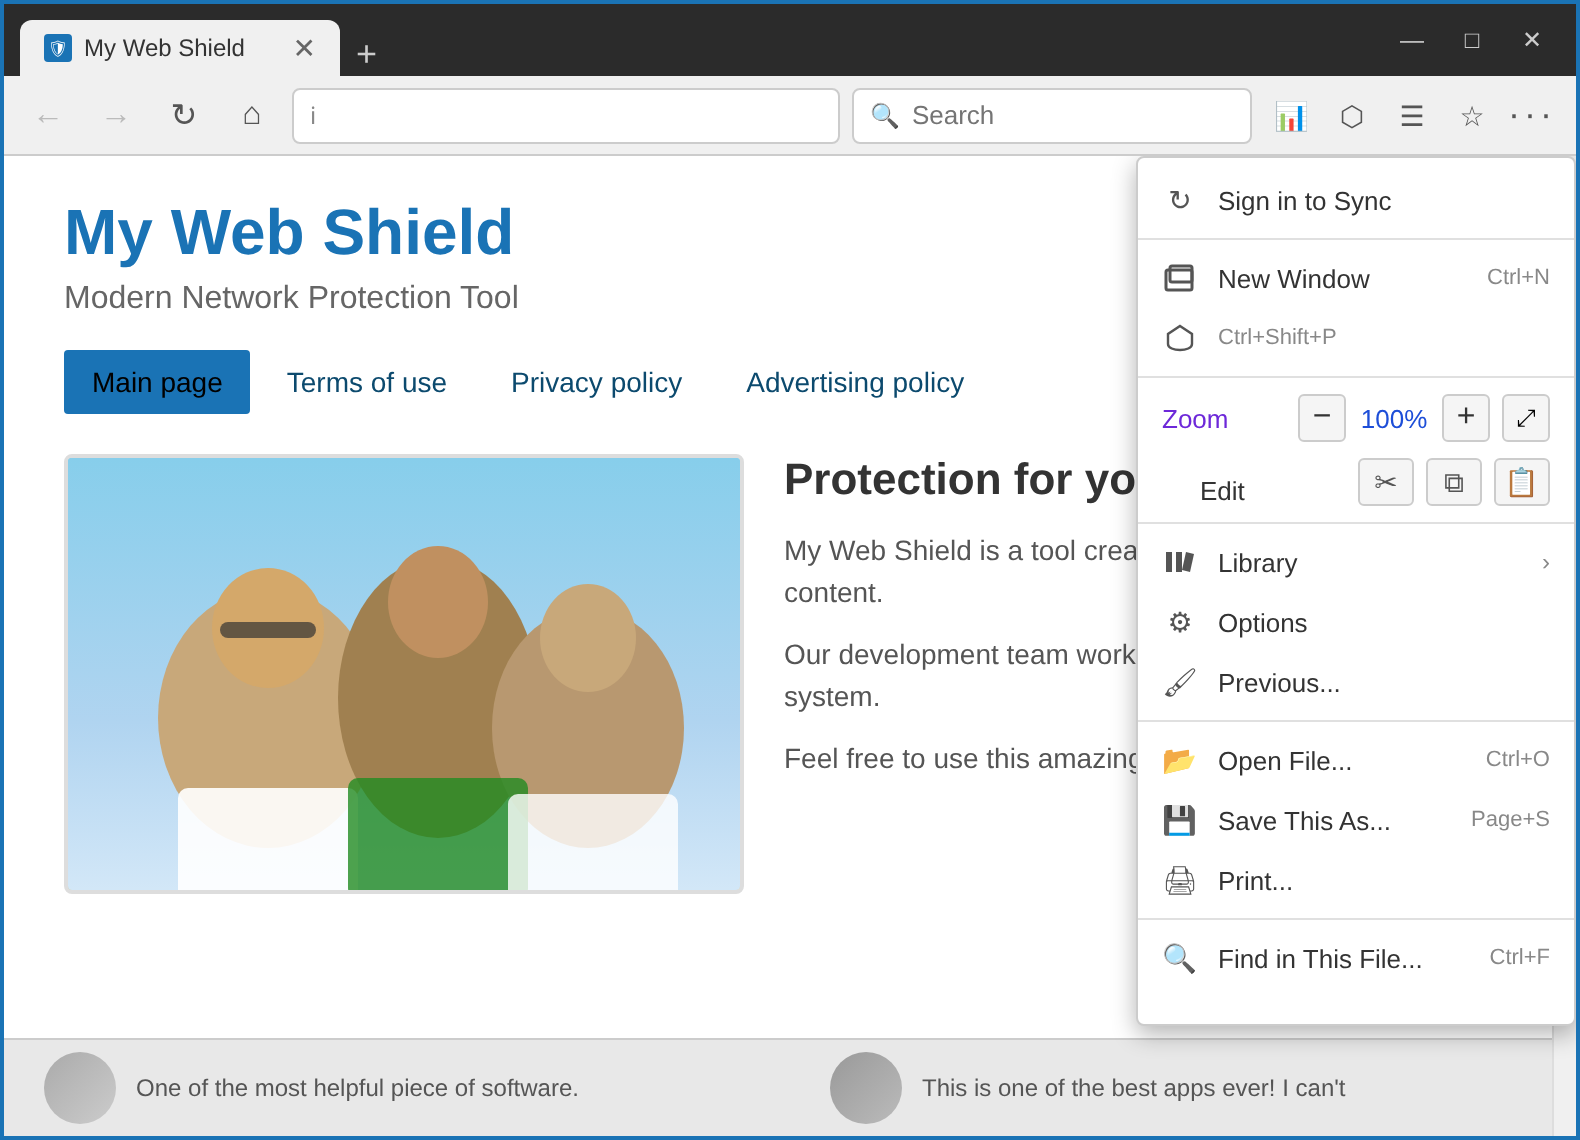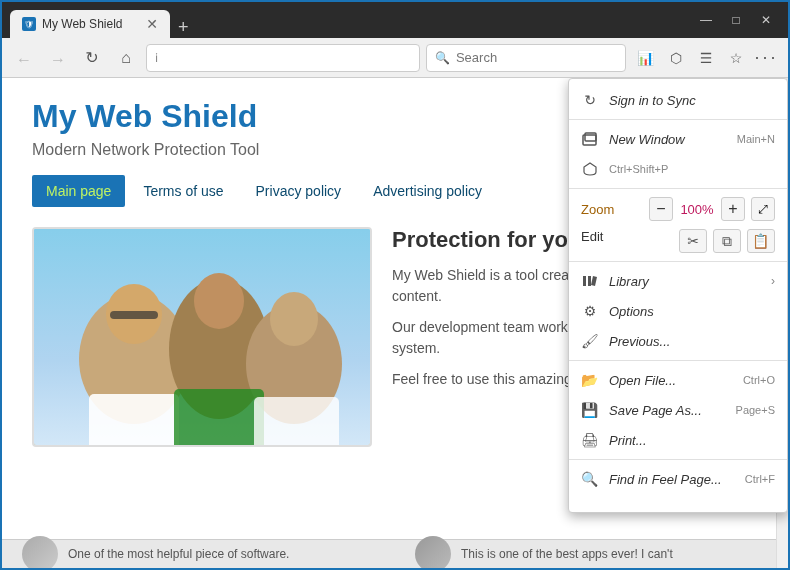--- a/index.html
+++ b/index.html
@@ -34,54 +34,54 @@
 
     
     .page-content { flex: 1; background: white; position: relative; overflow: hidden; }
 
     
     .website { padding: 20px 30px; height: 100%; }
     .site-title { font-size: 32px; color: #1a73b5; font-weight: bold; margin-bottom: 6px; }
     .site-subtitle { font-size: 16px; color: #666; margin-bottom: 16px; }
     .site-nav { display: flex; gap: 4px; margin-bottom: 20px; }
     .site-nav .nav-link { padding: 8px 14px; font-size: 14px; color: #0c4a6e; cursor: pointer; text-decoration: none; border-radius: 2px; }
-    .site-nav .nav-link.active { background: #1a73b5; color: #bef264; }
+    .site-nav .nav-link.active { background: #1a73b5; color: #000000; }
 
     .content-area { display: flex; gap: 20px; }
     .hero-image { width: 340px; height: 220px; background: linear-gradient(135deg, #87ceeb, #e0f0ff); border: 2px solid #ddd; border-radius: 4px; overflow: hidden; position: relative; display: flex; align-items: flex-end; }
     .hero-image-inner { width: 100%; height: 100%; background: linear-gradient(180deg, #87ceeb 0%, #b0d4ea 40%, #e8c890 100%); position: relative; }
 
     .site-text { flex: 1; }
     .site-text h2 { font-size: 22px; color: #333; margin-bottom: 12px; }
     .site-text p { font-size: 14px; color: #555; line-height: 1.5; margin-bottom: 10px; }
 
     
-    .testimonials { position: absolute; bottom: 0; left: 0; right: 0; height: 29px; background: #e8e8e8; display: flex; align-items: center; border-top: 1px solid #ccc; }
+    .testimonials { position: absolute; bottom: 0; left: 0; right: 0; height: 49px; background: #e8e8e8; display: flex; align-items: center; border-top: 1px solid #ccc; }
     .testimonial { flex: 1; display: flex; align-items: center; gap: 10px; padding: 0 20px; font-size: 12px; color: #555; }
     .testimonial-avatar { width: 36px; height: 36px; border-radius: 50%; background: #aaa; }
 
     
     .scroll-bar { position: absolute; right: 0; top: 0; bottom: 0; width: 12px; background: #f0f0f0; border-left: 1px solid #ddd; }
     .scroll-thumb { width: 8px; height: 80px; background: #bbb; border-radius: 4px; margin: 2px auto; }
 
     
     .ff-menu { position: absolute; top: 0; right: 0; width: 220px; background: white; border: 1px solid #ccc; box-shadow: 0 4px 12px rgba(0,0,0,0.3); z-index: 100; border-radius: 4px; padding: 6px 0; font-size: 13px; }
     .menu-item { display: flex; align-items: center; padding: 6px 12px; gap: 10px; cursor: pointer; color: #333; position: relative; }
     .menu-item .menu-icon { width: 18px; height: 18px; display: flex; align-items: center; justify-content: center; font-size: 14px; color: #555; flex-shrink: 0; }
-    .menu-item .menu-label { flex: 1; font-style: italic; }
+    .menu-item .menu-label { flex: 1; }
     .menu-item .menu-shortcut { color: #888; font-size: 11px; }
     .menu-item .menu-arrow { color: #888; font-size: 12px; margin-left: auto; }
     .menu-separator { height: 1px; background: #e0e0e0; margin: 4px 0; }
     .zoom-row { display: flex; align-items: center; padding: 4px 12px; gap: 6px; }
-    .zoom-label { color: #a16207; flex: 1; }
+    .zoom-label { color: #6d28d9; flex: 1; }
     .zoom-controls { display: flex; align-items: center; gap: 6px; }
     .zoom-btn { width: 24px; height: 24px; border: 1px solid #ccc; background: #f5f5f5; border-radius: 3px; cursor: pointer; display: flex; align-items: center; justify-content: center; font-size: 16px; color: #333; }
-    .zoom-value { font-size: 13px; color: #be185d; min-width: 36px; text-align: center; }
+    .zoom-value { font-size: 13px; color: #1d4ed8; min-width: 36px; text-align: center; }
     .zoom-expand { width: 24px; height: 24px; border: 1px solid #ccc; background: #f5f5f5; border-radius: 3px; cursor: pointer; display: flex; align-items: center; justify-content: center; font-size: 12px; }
-    .edit-row { display: flex; align-items: flex-start; padding: 4px 12px; gap: 6px; }
+    .edit-row { display: flex; align-items: flex-end; padding: 4px 12px; gap: 6px; margin-left: 19px; }
     .edit-label { flex: 1; color: #333; }
     .edit-btn { width: 28px; height: 24px; border: 1px solid #ccc; background: #f5f5f5; border-radius: 3px; cursor: pointer; display: flex; align-items: center; justify-content: center; font-size: 14px; color: #555; }
     .highlighted { background: #e8e8f8; }
   </style>
 </head>
 <body>
 
 <div class="browser-window">
 
   <div class="title-bar">
@@ -195,21 +195,21 @@
       <div class="menu-separator"></div>
 
       <div class="menu-item">
         <span class="menu-icon">
           <svg width="16" height="14" viewBox="0 0 16 14">
               <rect x="1" y="3" width="13" height="10" rx="1" stroke="#555" stroke-width="1.5" fill="none"></rect>
               <rect x="3" y="1" width="11" height="8" rx="1" stroke="#555" stroke-width="1.5" fill="none" fill-opacity="0"></rect>
             </svg>
         </span>
         <span class="menu-label">New Window</span>
-        <span class="menu-shortcut">Main+N</span>
+        <span class="menu-shortcut">Ctrl+N</span>
       </div>
 
       <div class="menu-item">
         <span class="menu-icon">
           <svg width="14" height="14" viewBox="0 0 14 14">
               <path d="M7 1 L13 5 L13 10 C13 12 10 13 7 13 C4 13 1 12 1 10 L1 5 Z" stroke="#555" stroke-width="1.2" fill="none"></path>
             </svg>
         </span>
         <span class="menu-shortcut">Ctrl+Shift+P</span>
       </div>
@@ -259,33 +259,33 @@
       <div class="menu-separator"></div>
 
       <div class="menu-item">
         <span class="menu-icon">📂</span>
         <span class="menu-label">Open File...</span>
         <span class="menu-shortcut">Ctrl+O</span>
       </div>
 
       <div class="menu-item">
         <span class="menu-icon">💾</span>
-        <span class="menu-label">Save Page As...</span>
+        <span class="menu-label">Save This As...</span>
         <span class="menu-shortcut">Page+S</span>
       </div>
 
       <div class="menu-item">
         <span class="menu-icon">🖨</span>
         <span class="menu-label">Print...</span>
       </div>
       <div class="menu-separator"></div>
 
       <div class="menu-item">
         <span class="menu-icon">🔍</span>
-        <span class="menu-label">Find in Feel Page...</span>
+        <span class="menu-label">Find in This File...</span>
         <span class="menu-shortcut">Ctrl+F</span>
       </div>
 
       <div class="menu-item">
         
         
         
       </div>
 
     </div>

